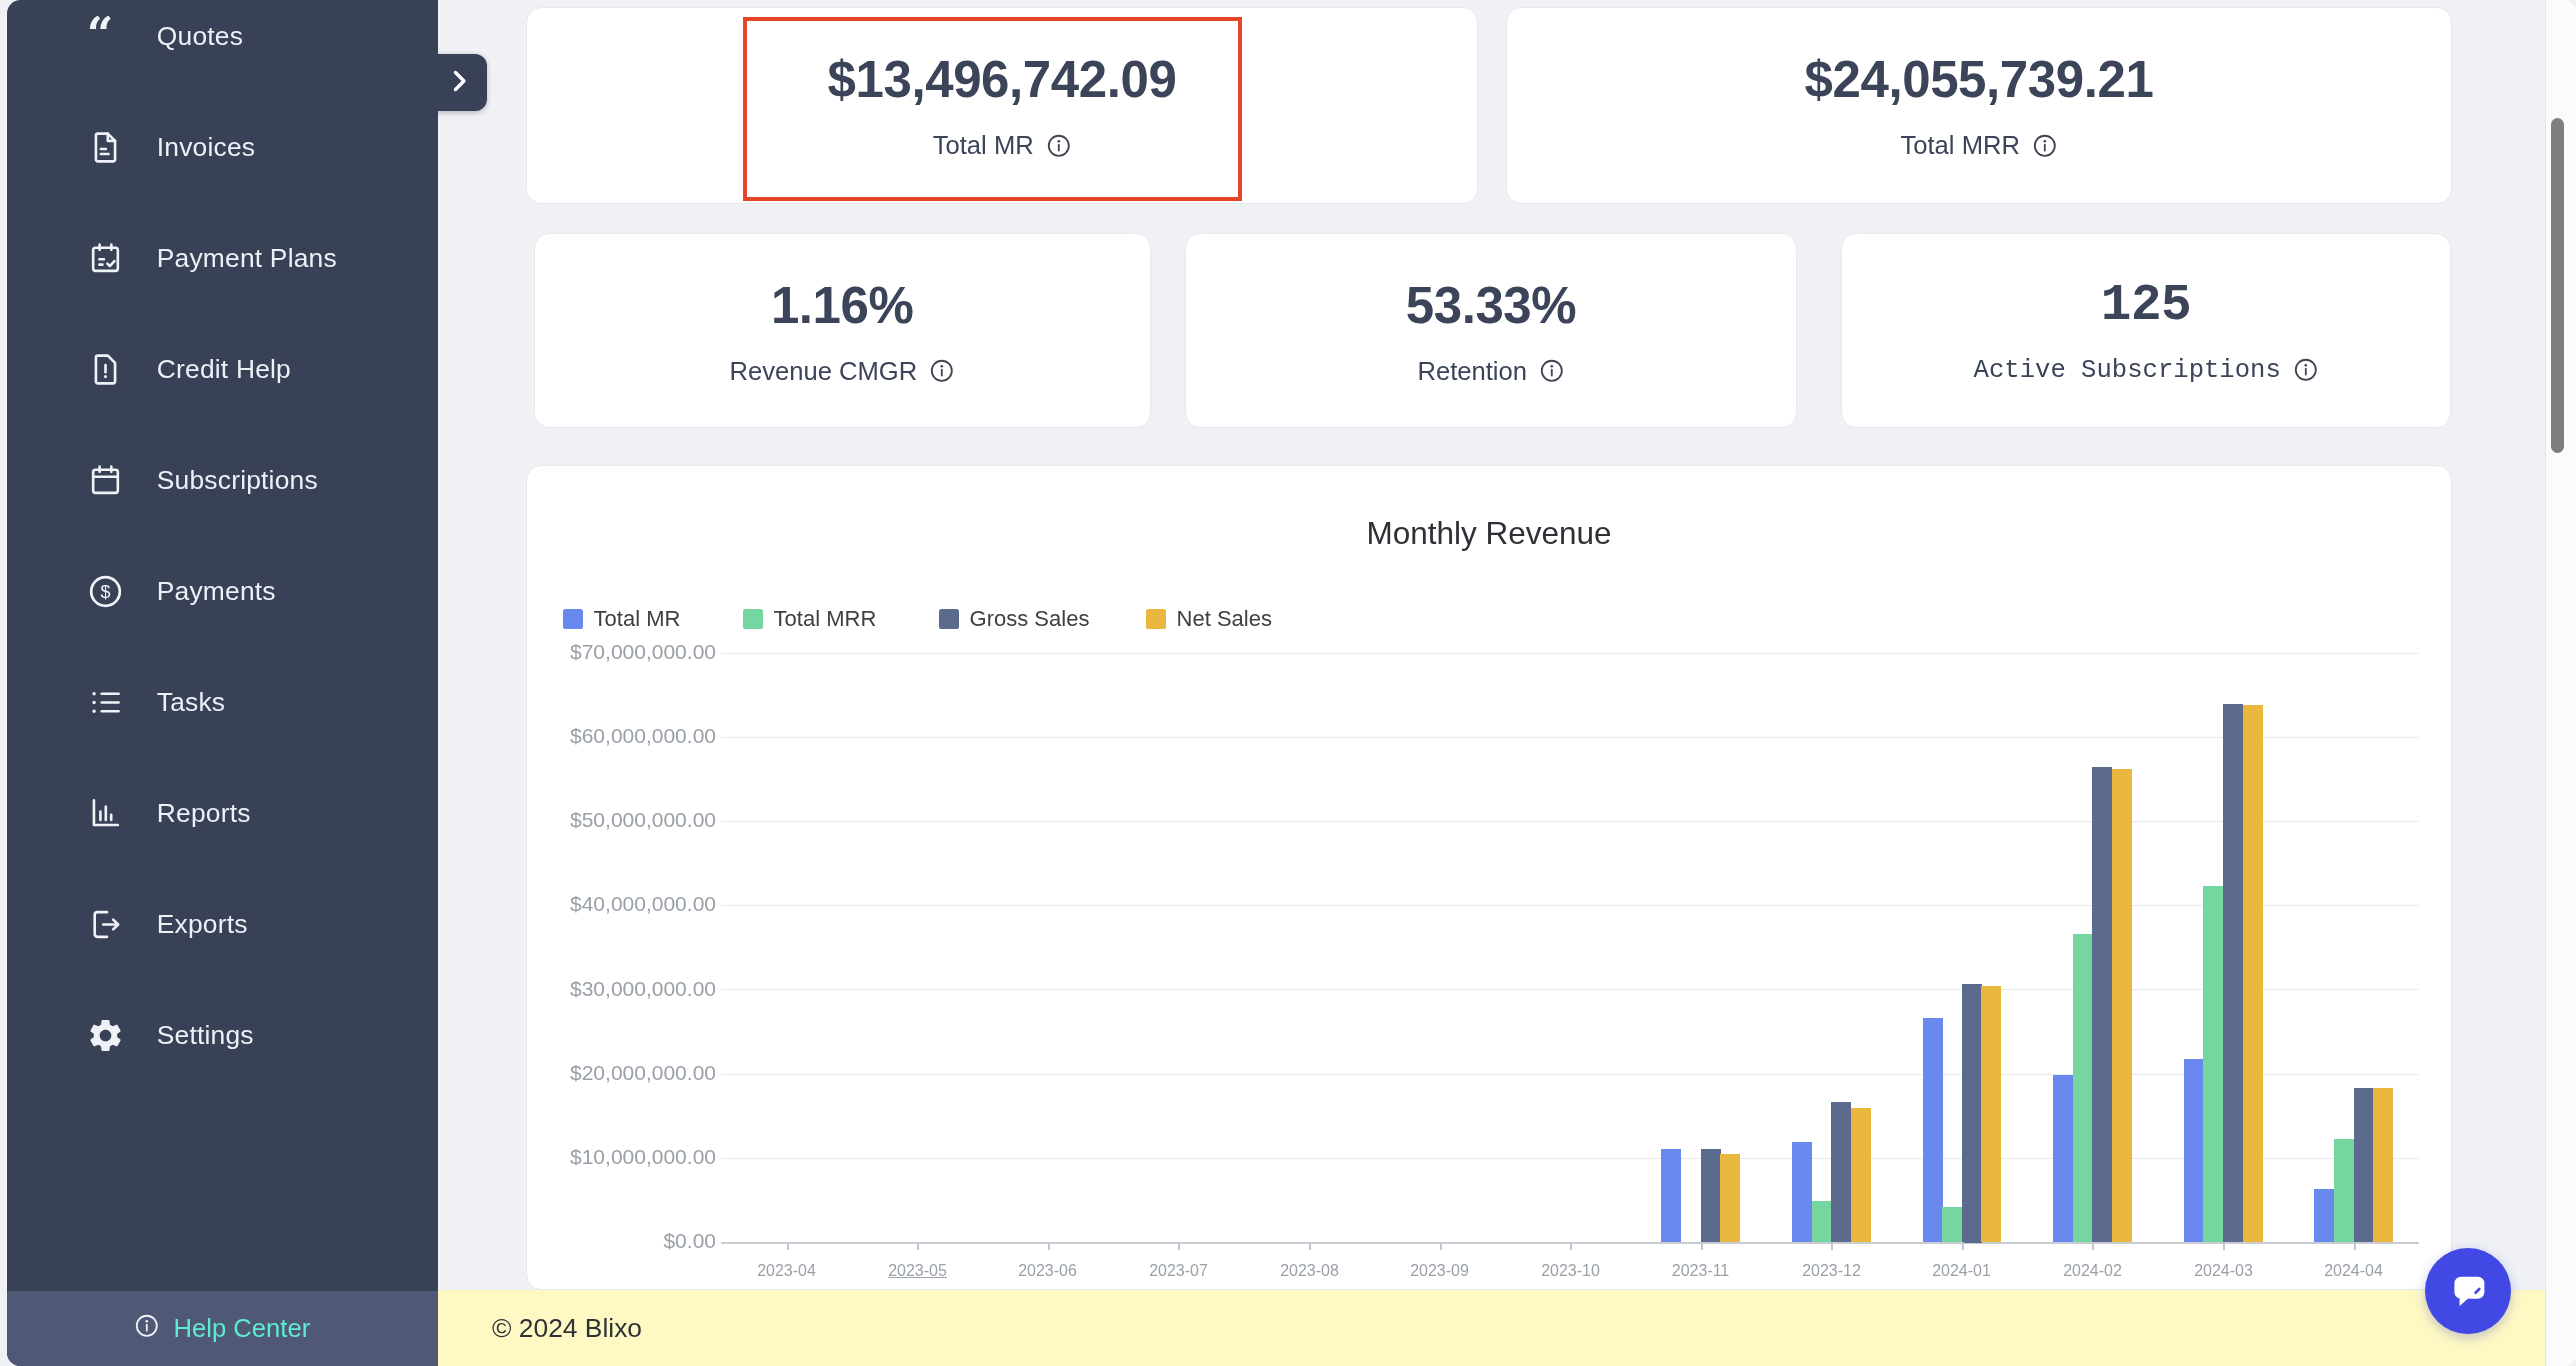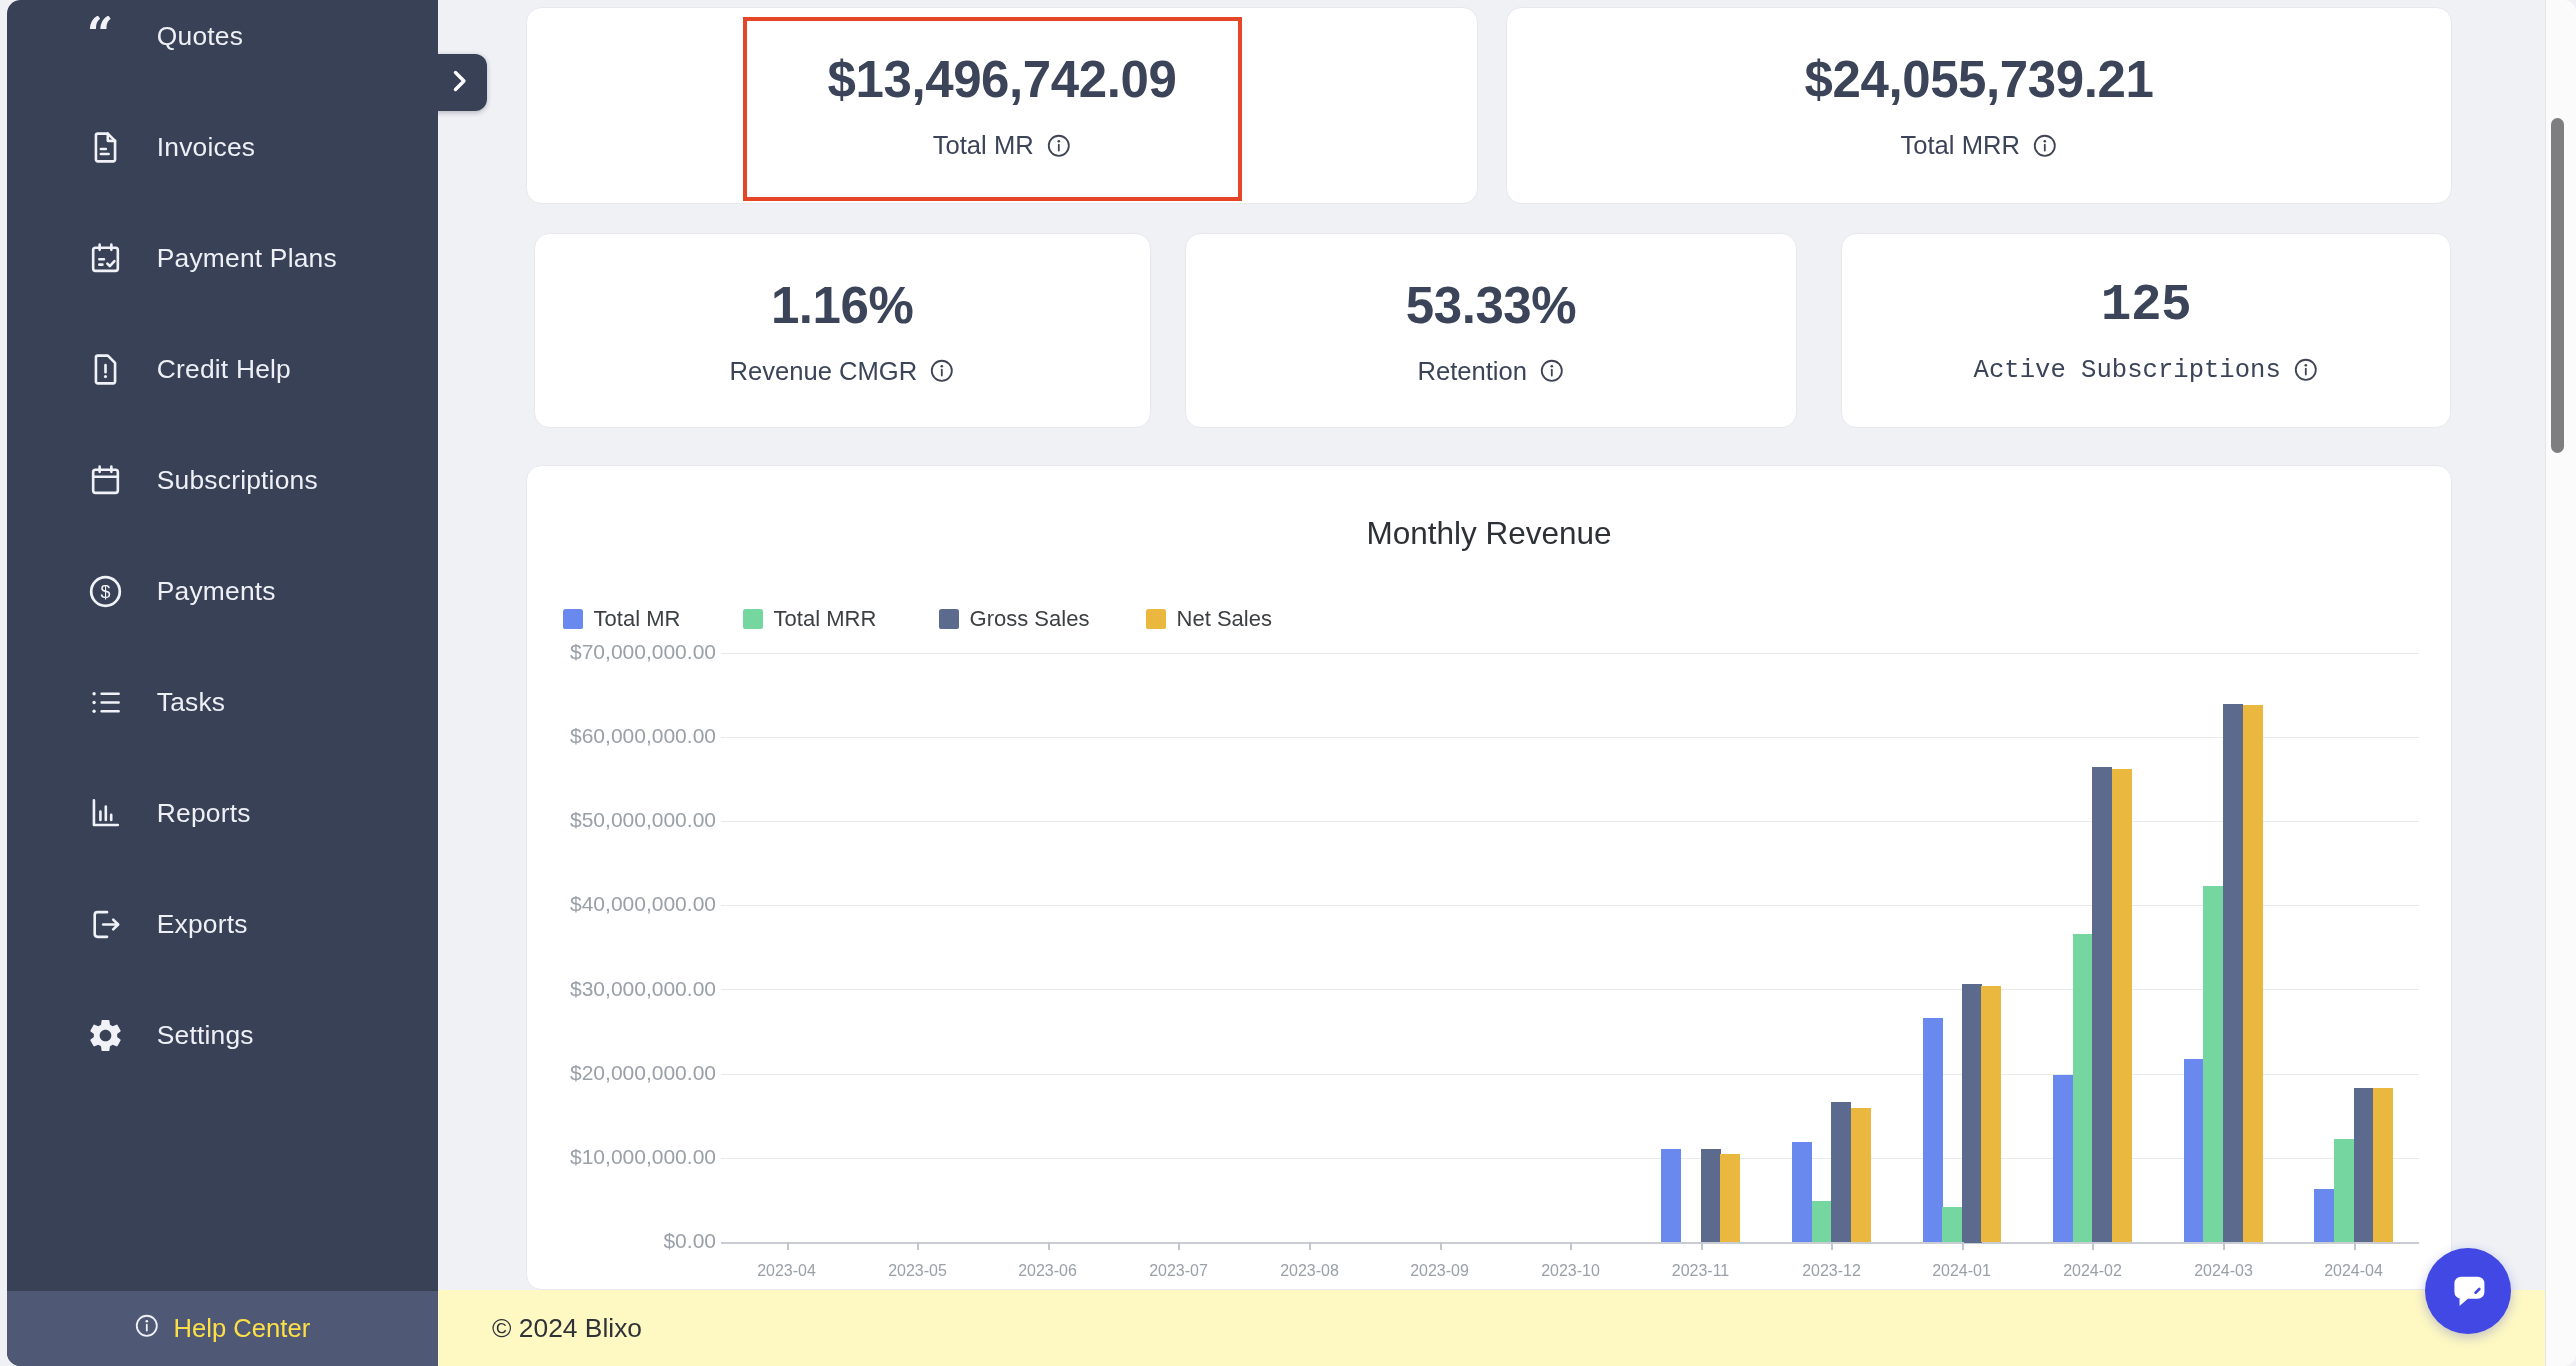--- a/index.html
+++ b/index.html
@@ -18,21 +18,21 @@
   .side-item{
     height:111px;display:flex;align-items:center;padding-left:78px;gap:31px;
     color:#eef0f6;cursor:pointer;
   }
   .side-item .icn{width:41px;height:41px;display:flex;align-items:center;justify-content:center;flex:0 0 41px;}
   .side-item .lbl{font-size:26.4px;letter-spacing:0.2px;}
   .help-bar{
     position:absolute;left:0;bottom:0;width:100%;height:75px;
     background:#4f5975;border-radius:0 0 0 13.6px;
     display:flex;align-items:center;justify-content:center;gap:13.6px;
-    color:#fde047;font-size:25.6px;cursor:pointer;
+    color:#5eead4;font-size:25.6px;cursor:pointer;
   }
   .expand-tab{
     position:absolute;left:431px;top:54px;width:56px;height:57px;
     background:#394157;border-radius:0 12px 12px 0;z-index:4;
     display:flex;align-items:center;justify-content:center;cursor:pointer;
     box-shadow:0 1.7px 5.1px rgba(20,25,45,.25);
   }
   
   .content{position:absolute;left:526px;top:0;width:1926px;height:1366px;}
   .card{
@@ -234,21 +234,21 @@
         <div class="ytick-label" style="left: 0px; top: 511px;">$30,000,000.00</div>
         <div class="gridline" style="top: 608px;"></div>
         <div class="ytick-label" style="left: 0px; top: 595px;">$20,000,000.00</div>
         <div class="gridline" style="top: 692px;"></div>
         <div class="ytick-label" style="left: 0px; top: 679px;">$10,000,000.00</div>
         <div class="gridline zero" style="top: 776px;"></div>
         <div class="ytick-label" style="left: 0px; top: 763px;">$0.00</div>
         <div class="xtick-mark" style="left: 260px; top: 776px;"></div>
         <div class="xtick-label" style="left: 187px; top: 796px;">2023-04</div>
         <div class="xtick-mark" style="left: 390px; top: 776px;"></div>
-        <div class="xtick-label" style="left: 318px; top: 796px;">2023-05</div>
+        <div class="xtick-label" style="left: 318px; top: 796px; text-decoration: underline;">2023-05</div>
         <div class="xtick-mark" style="left: 521px; top: 776px;"></div>
         <div class="xtick-label" style="left: 448px; top: 796px;">2023-06</div>
         <div class="xtick-mark" style="left: 651px; top: 776px;"></div>
         <div class="xtick-label" style="left: 579px; top: 796px;">2023-07</div>
         <div class="xtick-mark" style="left: 782px; top: 776px;"></div>
         <div class="xtick-label" style="left: 710px; top: 796px;">2023-08</div>
         <div class="xtick-mark" style="left: 913px; top: 776px;"></div>
         <div class="xtick-label" style="left: 840px; top: 796px;">2023-09</div>
         <div class="xtick-mark" style="left: 1043px; top: 776px;"></div>
         <div class="xtick-label" style="left: 971px; top: 796px;">2023-10</div>

